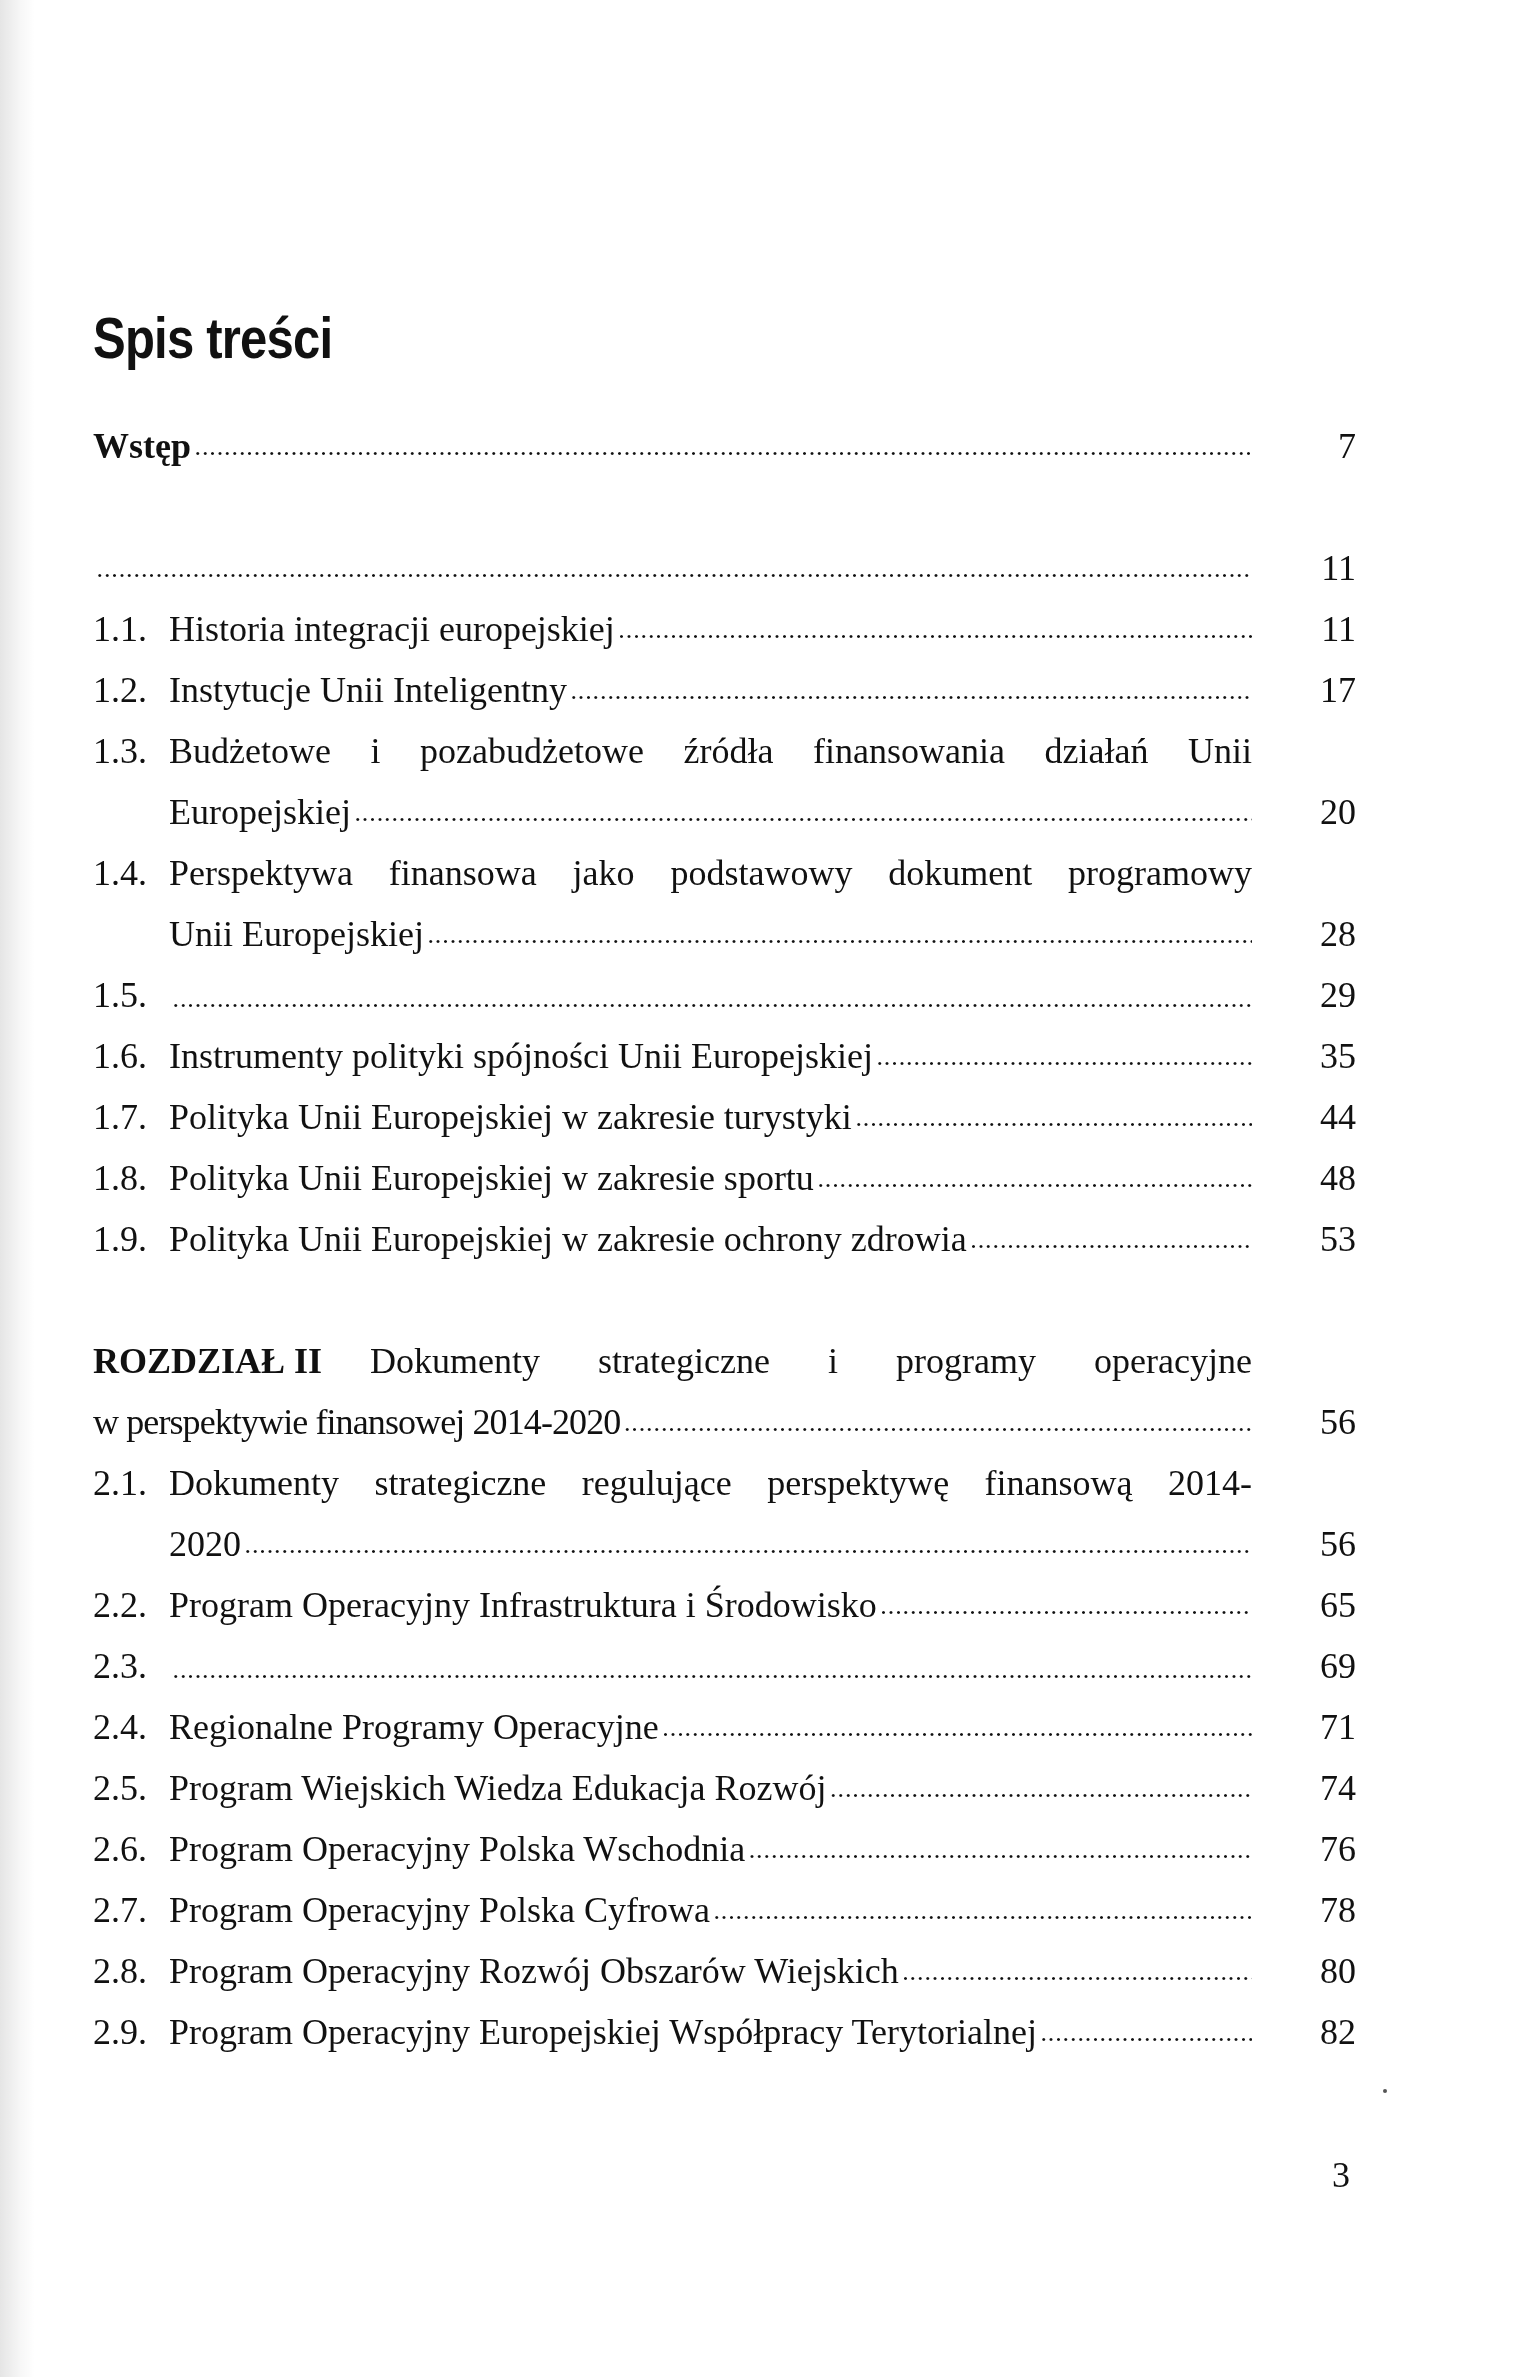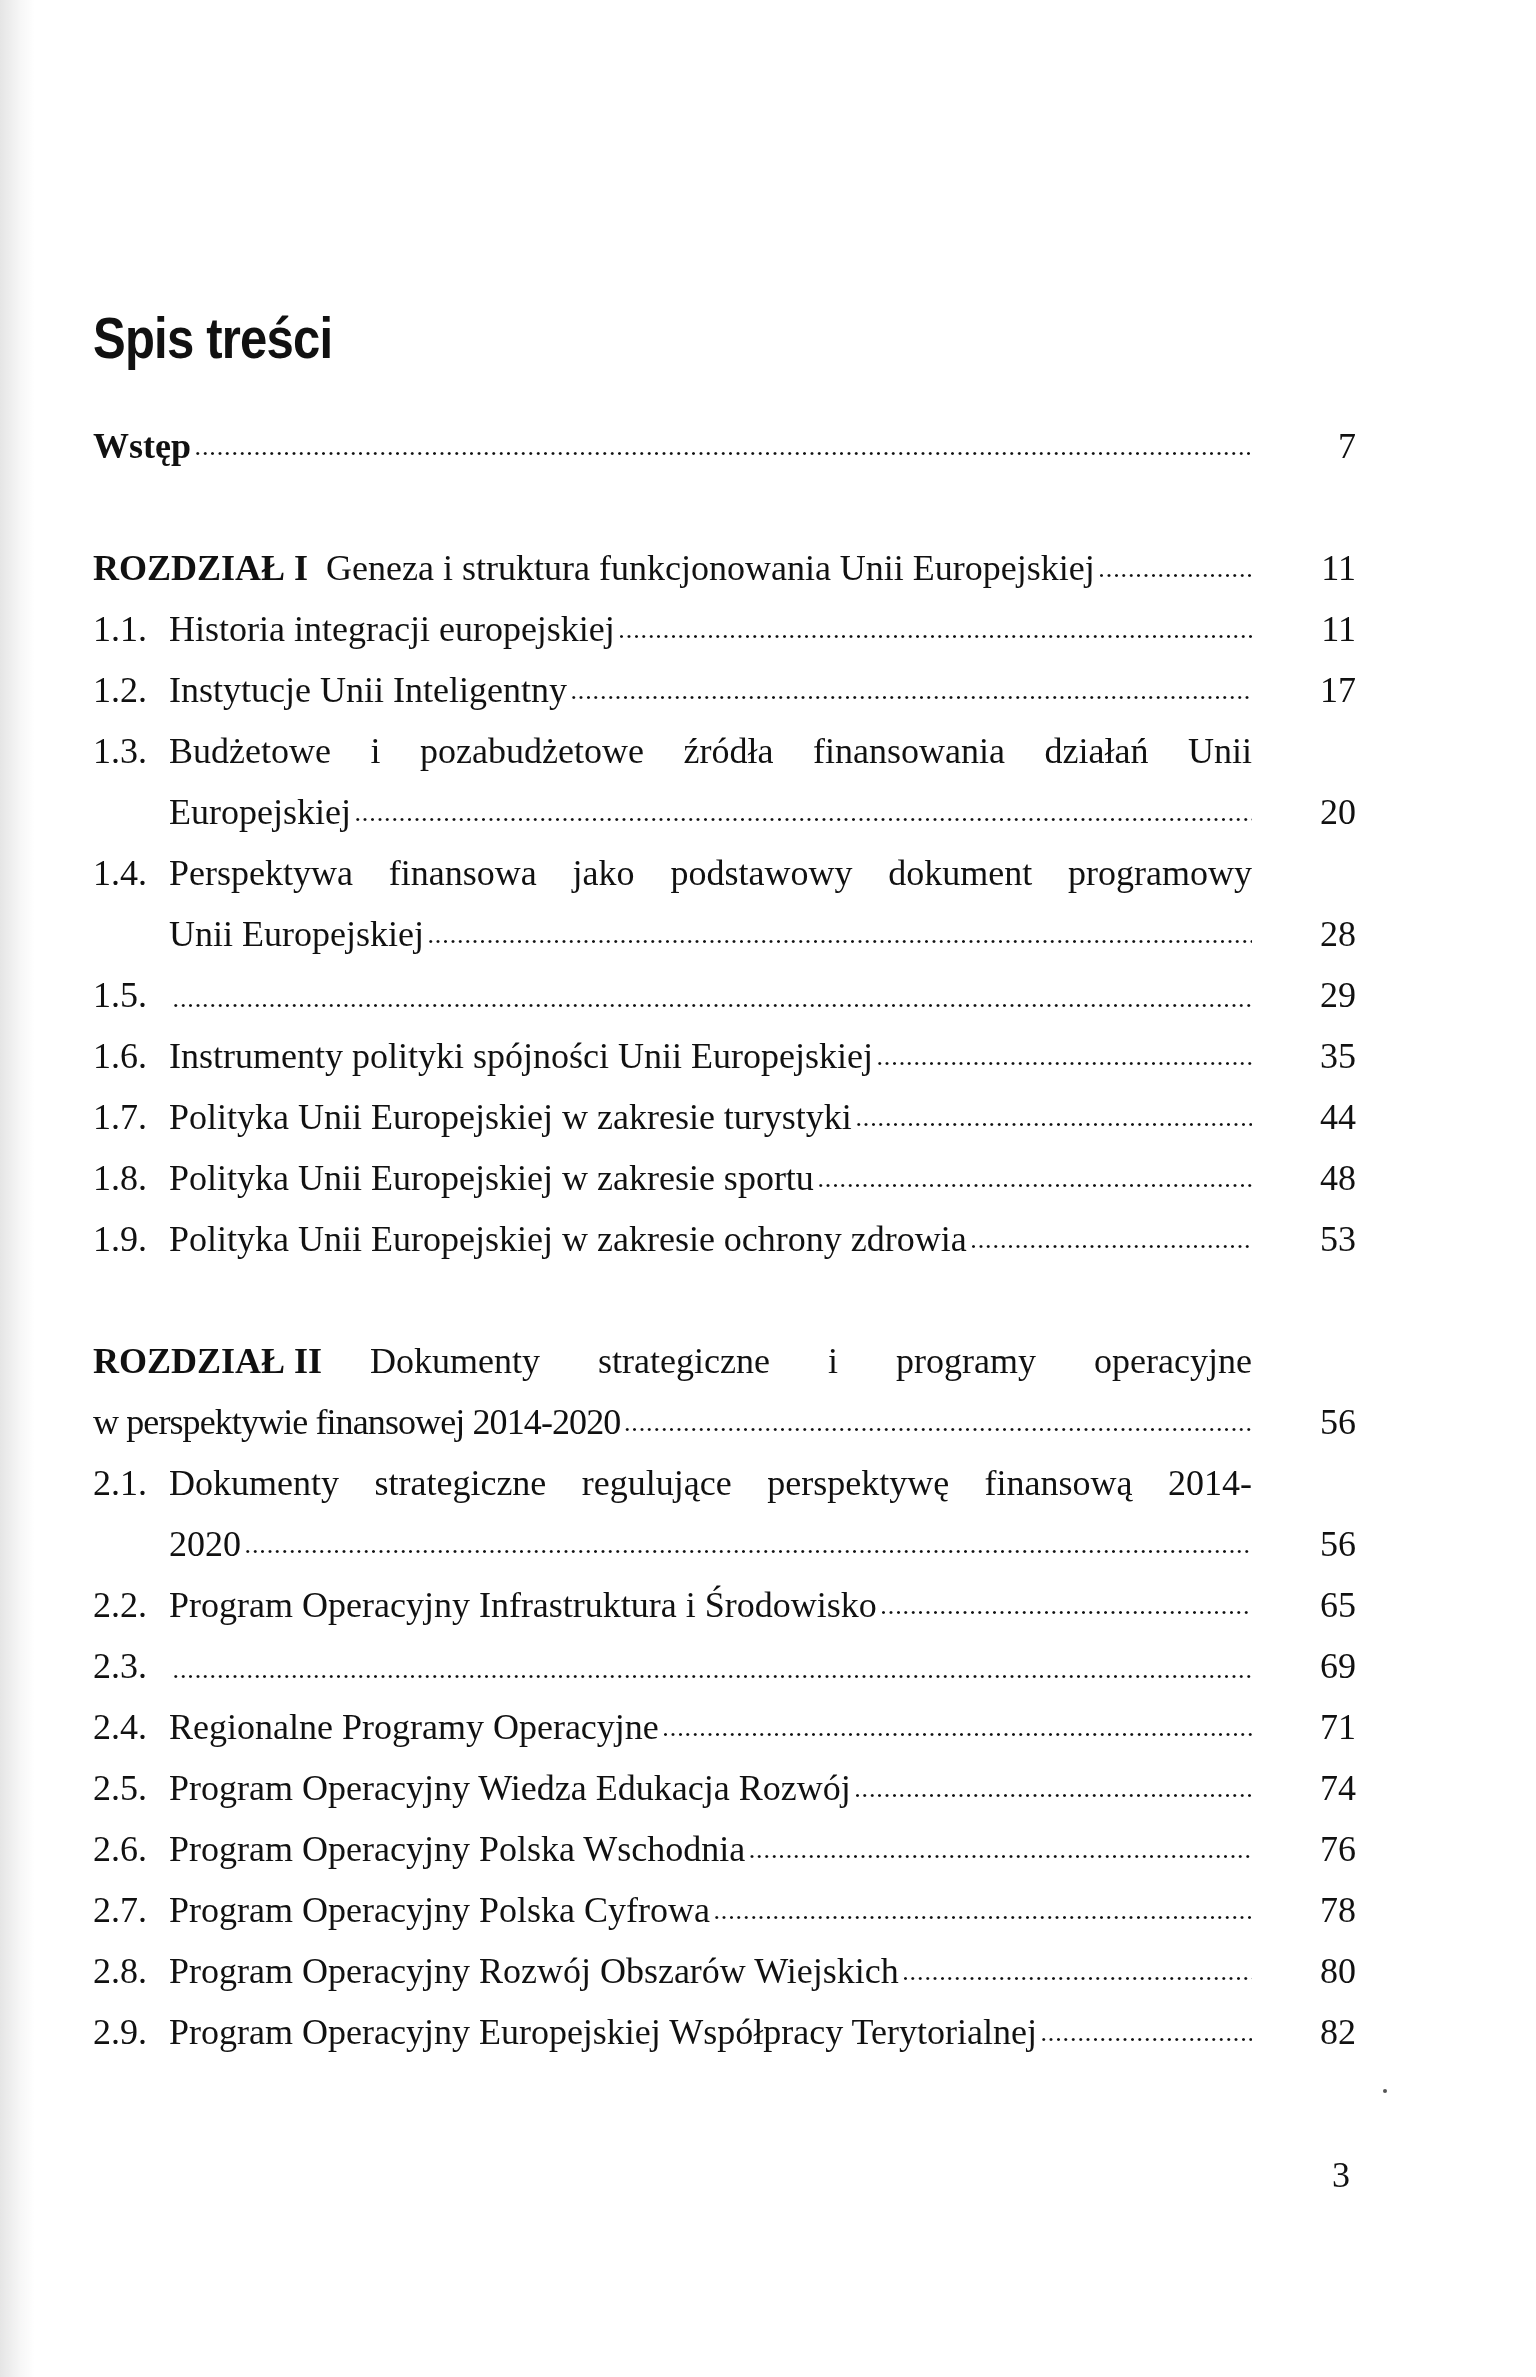--- a/index.html
+++ b/index.html
@@ -114,24 +114,20 @@
         <span class="label bold">Wstęp</span>
         <span class="leader">..................................................................................................................................................................................................................</span>
       </div>
       <span class="page-no">7</span>
     </div>
 
     <div class="gap"></div>
 
     <div class="row">
       <div class="text-wrap">
-        <span class="label">
-          <span class="bold">ROZDZIAŁ I</span>&nbsp;
-          <span>Geneza i struktura funkcjonowania Unii Europejskiej</span>
-        </span>
         <span class="leader">..................................................................................................................................................................................................................</span>
       </div>
       <span class="page-no">11</span>
     </div>
 
     <div class="row">
       <span class="num">1.1.</span>
       <div class="text-wrap" style="width:1083px;flex-basis:1083px">
         <span class="label">Historia integracji europejskiej</span>
         <span class="leader">..................................................................................................................................................................................................................</span>
@@ -266,21 +262,21 @@
       <div class="text-wrap" style="width:1083px;flex-basis:1083px">
         <span class="label">Regionalne Programy Operacyjne</span>
         <span class="leader">..................................................................................................................................................................................................................</span>
       </div>
       <span class="page-no">71</span>
     </div>
 
     <div class="row">
       <span class="num">2.5.</span>
       <div class="text-wrap" style="width:1083px;flex-basis:1083px">
-        <span class="label">Program Operacyjny Wiedza Edukacja Rozwój</span>
+        <span class="label">Program Wiejskich Wiedza Edukacja Rozwój</span>
         <span class="leader">..................................................................................................................................................................................................................</span>
       </div>
       <span class="page-no">74</span>
     </div>
 
     <div class="row">
       <span class="num">2.6.</span>
       <div class="text-wrap" style="width:1083px;flex-basis:1083px">
         <span class="label">Program Operacyjny Polska Wschodnia</span>
         <span class="leader">..................................................................................................................................................................................................................</span>

